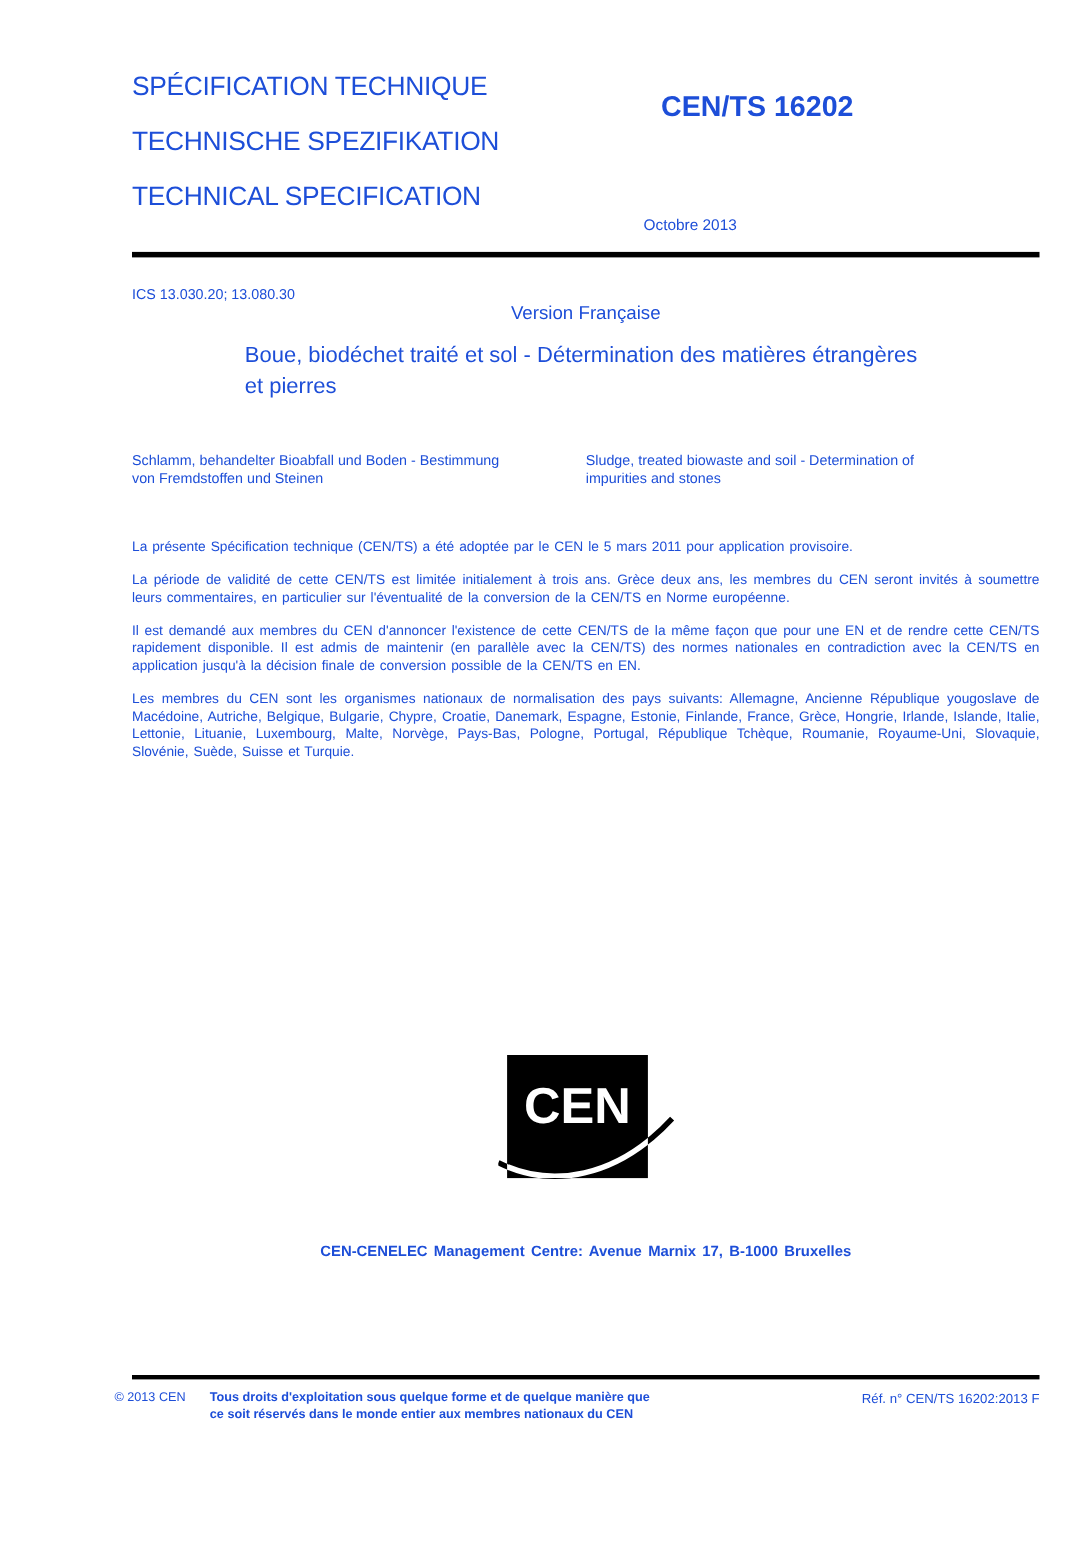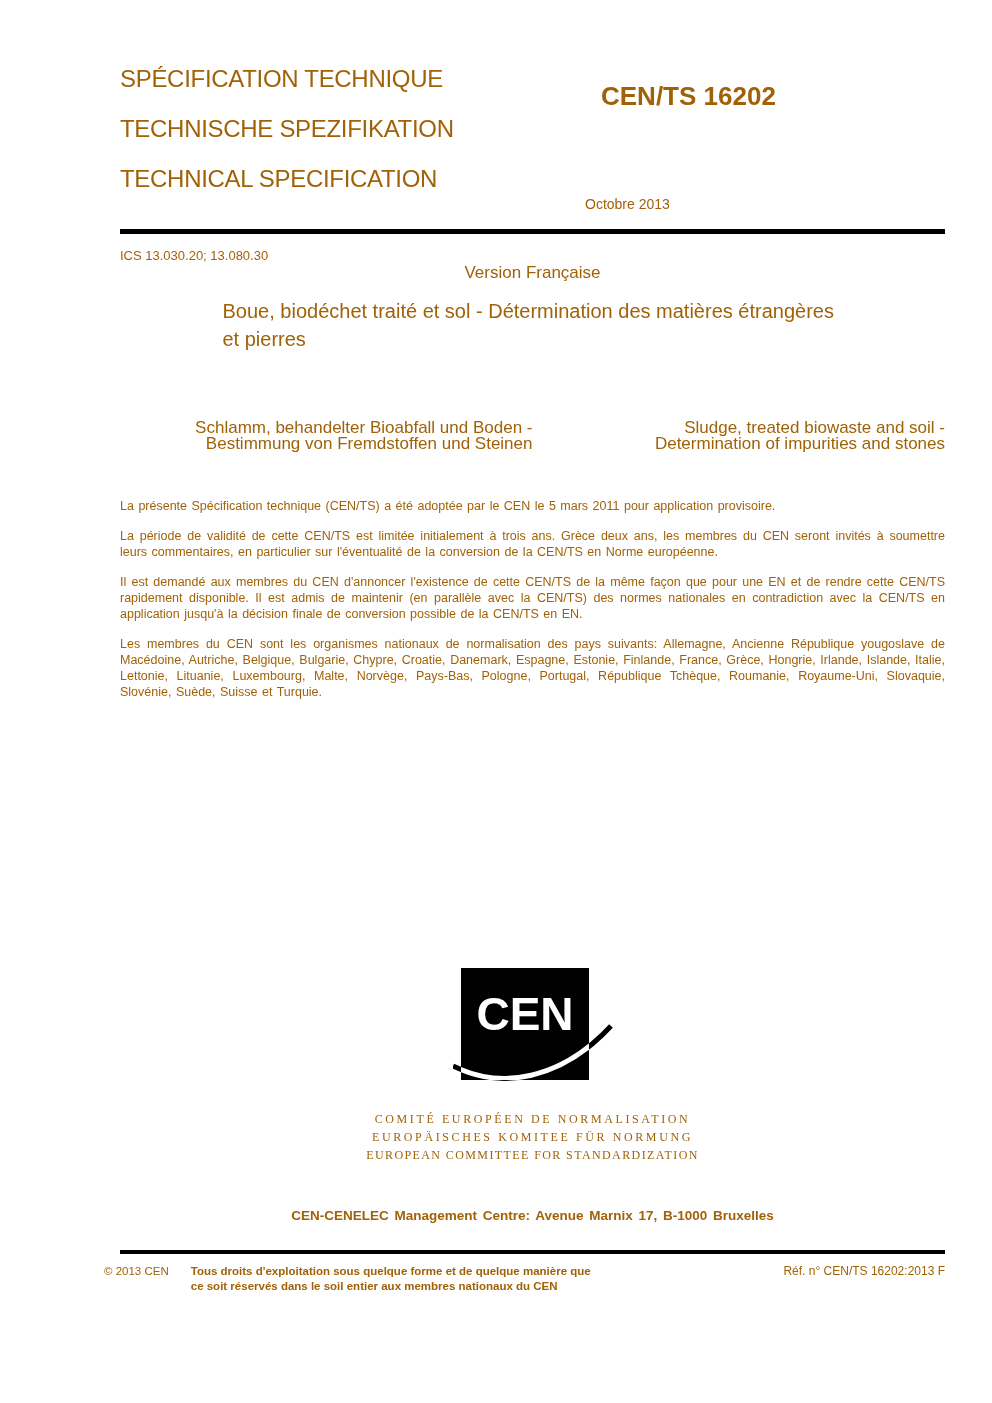--- a/index.html
+++ b/index.html
@@ -4,48 +4,48 @@
 <style>
   html,body{margin:0;padding:0;background:#e8e8e8;}
   .page{
     position:relative;
     width:992px;height:1403px;
     margin:0 auto;
     background:#ffffff;
     box-sizing:border-box;
     padding:65px 47px 0 120px;
     font-family:"Liberation Sans", sans-serif;
-    color:#a16207;
+    color:#1d4ed8;
     overflow:hidden;
   }
   
   .header{display:flex;}
   .header-left{width:465px;flex:none;}
   .header-title{
     font-size:24px;
     letter-spacing:-0.3px;
     margin:0 0 22px 0;
     font-weight:400;
   }
   .header-right{flex:1;}
   .doc-number{font-size:26px;font-weight:700;margin:16px;}
   .doc-date{font-size:14px;margin-top:84px;}
   .rule-thick{height:5px;background:#000;margin-top:14px;}
-  .ics-line{font-size:13px;margin-top:14px;}
+  .ics-line{font-size:13px;margin-top:26px;}
   .version-label{text-align:center;font-size:17px;}
   .main-title{
     text-align:left;
     font-size:20px;
     line-height:28px;
     margin:14px auto 0 auto;
     max-width:620px;
     font-weight:400;
   }
   .subtitles{display:flex;margin-top:46px;}
-  .subtitle-cell{flex:1;text-align:right;font-size:17px;line-height:16px;margin-top:21px;}
+  .subtitle-cell{flex:1;text-align:left;font-size:13px;line-height:16px;}
   .subtitle-cell .inner{display:inline-block;max-width:340px;}
   .paragraphs{margin-top:46px;}
   .paragraphs p{
     font-size:12.5px;
     line-height:16px;
     text-align:justify;
     margin:0 0 14px 0;
     word-spacing:1px;
   }
   
@@ -128,33 +128,28 @@
             <rect x="8" y="0" width="128" height="112"></rect>
           </clipPath>
       </defs>
 
       <path d="M 0 98 C 48 122, 108 112, 158 58" stroke="#000" stroke-width="5" fill="none"></path>
       <rect x="8" y="0" width="128" height="112" fill="#000"></rect>
 
       <path d="M 0 98 C 48 122, 108 112, 158 58" stroke="#fff" stroke-width="5" fill="none" clip-path="url(#logoClip)"></path>
       <text x="72" y="62" text-anchor="middle" fill="#fff" font-family="Liberation Sans, sans-serif" font-size="46" font-weight="700">CEN</text>
     </svg>
-    <div class="committee">
-      <span class="line">COMITÉ EUROPÉEN DE NORMALISATION</span>
-      <span class="line">EUROPÄISCHES KOMITEE FÜR NORMUNG</span>
-      <span class="line last">EUROPEAN COMMITTEE FOR STANDARDIZATION</span>
-    </div>
   </div>
 
   <div class="management-line">CEN-CENELEC Management Centre:  Avenue Marnix 17,  B-1000 Bruxelles</div>
 
   <div class="footer-rule"></div>
 
   <div class="footer">
     <div class="copyright">© 2013 CEN</div>
     <div class="rights">
       <span>Tous droits d'exploitation sous quelque forme et de quelque manière que</span>
-      <span>ce soit réservés dans le soil entier aux membres nationaux du CEN</span>
+      <span>ce soit réservés dans le monde entier aux membres nationaux du CEN</span>
     </div>
     <div class="ref">Réf. n° CEN/TS 16202:2013 F</div>
   </div>
 
 </div>
 
 </body></html>

